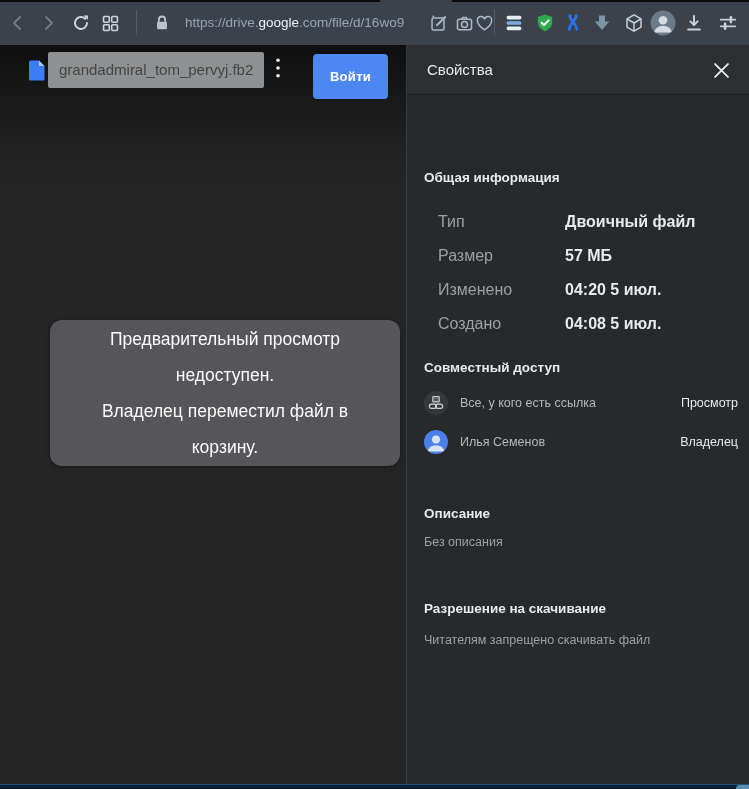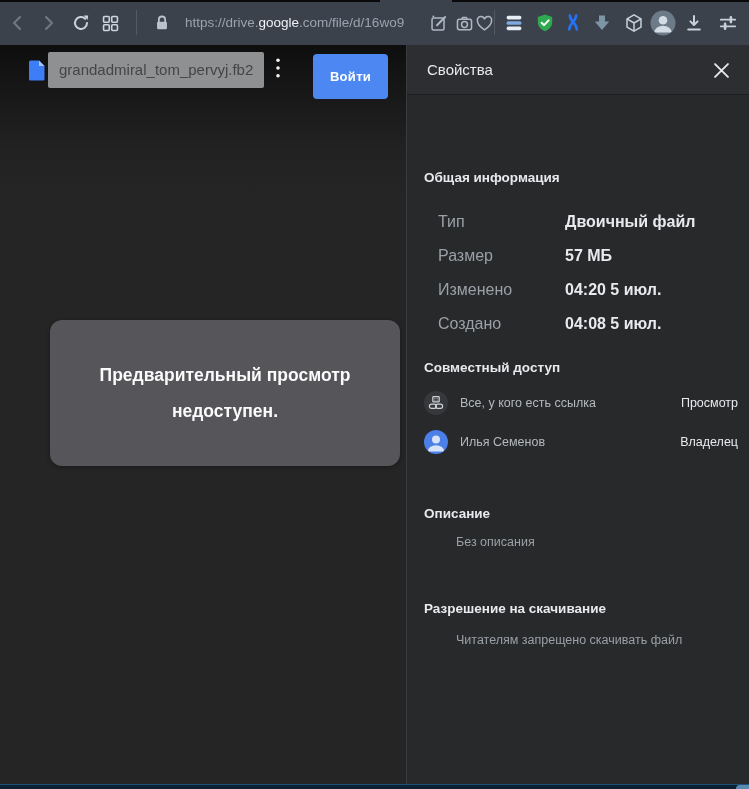--- a/index.html
+++ b/index.html
@@ -26,21 +26,21 @@
   .fname { position:absolute; left:48px; top:7px; height:36px; line-height:36px;
            background:#8e9092; color:#454545; font-size:15px; padding:0 11px; border-radius:2px;
            white-space:nowrap; }
   .dots { position:absolute; left:266px; top:9px; width:24px; height:28px;
           display:flex; align-items:center; justify-content:center; }
   .signin { position:absolute; left:313px; top:9px; width:75px; height:45px; background:#4d87f2;
             border:none; border-radius:4px; color:#fff; font-size:13px; font-weight:bold;
             font-family:inherit; letter-spacing:.3px; cursor:pointer; }
   .msgbox { position:absolute; left:50px; top:275px; width:350px; height:146px;
             background:#56565a; border-radius:12px; display:flex; align-items:center;
-            justify-content:center; text-align:center; box-shadow:0 1px 4px rgba(0,0,0,.35);font-weight:bold; }
+            justify-content:center; text-align:center; box-shadow:0 1px 4px rgba(0,0,0,.35); }
   .msgbox .inner { max-width:272px; color:#fbfbfb; font-size:17.5px; line-height:36px; }
 
   
   .panel { position:absolute; left:406px; top:45px; width:343px; height:740px;
            background:#28292b; border-left:1px solid #3a3b3e; color:#e8eaed; }
   .phead { position:absolute; left:0; top:0; right:0; height:50px; background:#2d2e31;
            border-bottom:1px solid #1d1e20; }
   .ptitle { position:absolute; left:20px; top:0; line-height:50px; font-size:15px; color:#e8eaed; }
   .pclose { position:absolute; right:14px; top:11px; width:28px; height:28px; display:flex;
             align-items:center; justify-content:center; cursor:pointer; }
@@ -48,21 +48,21 @@
   .sec .h { font-size:13.5px; font-weight:bold; color:#e8eaed; white-space:nowrap; }
   .sec .rule { flex:1; height:1px; background:#5c5d60; margin-left:13px; }
   .inforow { position:absolute; left:31px; right:11px; height:20px; line-height:20px; font-size:16px;margin-top:12px; }
   .inforow .lab { position:absolute; left:0; color:#9aa0a6; }
   .inforow .val { position:absolute; left:127px; color:#e8eaed;font-weight:bold; }
   .shrow { position:absolute; left:17px; right:11px; height:24px; }
   .shrow .ic { position:absolute; left:0; top:0; width:24px; height:24px; border-radius:50%; }
   .shrow .nm { position:absolute; left:36px; top:0; line-height:24px; font-size:12.5px; color:#b4b8bd; }
   .shrow .role { position:absolute; right:0; top:0; line-height:24px; font-size:12.5px; color:#e8eaed; }
   .ptext { position:absolute; left:17px; right:11px; height:18px; line-height:18px;
-           font-size:12.5px; color:#9aa0a6;margin-left:32px; }
+           font-size:12.5px; color:#9aa0a6; }
   .linkcirc { background:#37383b; display:flex; align-items:center; justify-content:center; }
 
   
   .taskbar { position:absolute; left:0; bottom:0; width:749px; height:5px; background:#0d2134;
              border-top:1px solid #20527a; }
   .taskbar .corner { position:absolute; right:0; top:0; width:13px; height:4px;
                      background:#6ea6cf; border-radius:4px 0 0 0; opacity:.8; }
 
   svg { display:block; }
 </style>
@@ -248,20 +248,21 @@
             <circle cx="2" cy="17.8" r="1.8"></circle>
           </g>
         </svg>
       </span>
   </div>
   <button class="signin">Войти</button>
 
   <div class="msgbox">
     <div class="inner">
       <span style="display: block;">Предварительный просмотр недоступен.</span>
+      <span style="display: block;">Владелец переместил файл в корзину.</span>
     </div>
   </div>
 </div>
 
 <div class="panel">
   <div class="phead">
     <div class="ptitle">Свойства</div>
     <div class="pclose">
       <span>
           <svg width="15" height="15" viewBox="0 0 14 14">

